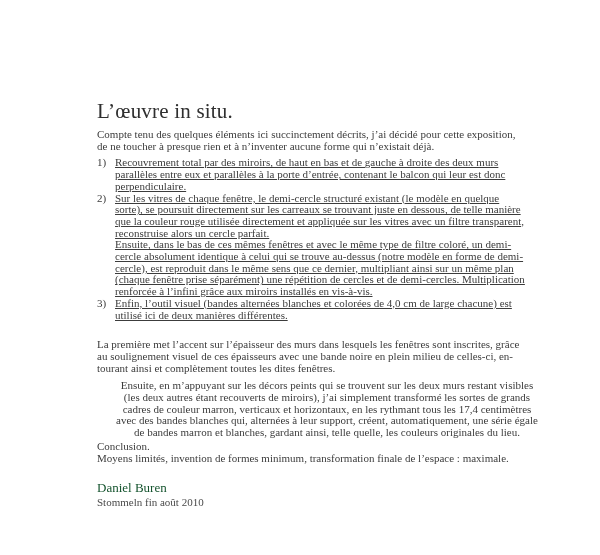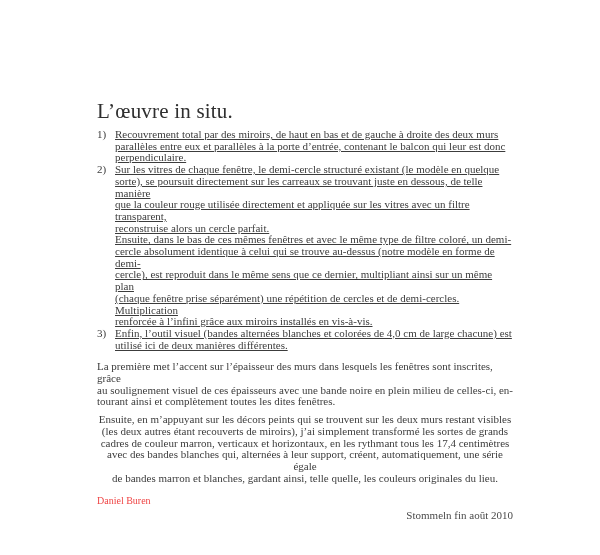--- a/index.html
+++ b/index.html
@@ -7,21 +7,21 @@
     width: 600px;
     height: 555px;
     background: #ffffff;
     font-family: "Liberation Serif", "DejaVu Serif", serif;
     overflow: hidden;
   }
   .page {
     width: 600px;
     height: 395px;
     background: #ffffff;
-    padding: 100px 87px 0 97px;
+    padding: 100px 43px 0 97px;
   }
   .doc-title {
     font-size: 21px;
     line-height: 23px;
     font-weight: 500;
     color: #2f2f2f;
     letter-spacing: 0.2px;
     margin: 0 0 6px 0;
   }
   .body-text {
@@ -34,45 +34,46 @@
   .num-list { }
   .list-row { display: flex; }
   .list-num {
     width: 18px;
     flex-shrink: 0;
     font-size: 11px;
     line-height: 11.7px;
     color: #3c3c3c;
   }
   .list-text { flex: 1; text-decoration: underline; }
-  .para-first { margin-top: 10px; }
+  .para-first { margin-top: 18px; }
   .para-second { margin-top: 6px; text-align: center; }
   .conclusion-block { margin-top: 2px; }
   .sig-name {
-    margin-top: 9px;
-    font-size: 10px;
+    margin-top: 16px;
+    font-size: 13px;
     line-height: 16px;
-    color: #ef4444;
+    color: #14532d;
     white-space: pre-line;
   }
   .sig-date {
     font-size: 11px;
     line-height: 12px;
     color: #4a4a4a;
     white-space: pre-line;
-    text-align: right;
   }
 </style>
 </head>
 <body>
 
 <div class="page">
 
   <h1 class="doc-title">L’œuvre in situ.</h1>
 
+  <p class="body-text intro">Compte tenu des quelques éléments ici succinctement décrits, j’ai décidé pour cette exposition,
+de ne toucher à presque rien et à n’inventer aucune forme qui n’existait déjà.</p>
 
   <div class="num-list">
 
     <div class="list-row">
       <span class="list-num">1)</span>
       <span class="body-text list-text">Recouvrement total par des miroirs, de haut en bas et de gauche à droite des deux murs
 parallèles entre eux et parallèles à la porte d’entrée, contenant le balcon qui leur est donc
 perpendiculaire.</span>
     </div>
 
@@ -100,18 +101,20 @@
   <p class="body-text para-first">La première met l’accent sur l’épaisseur des murs dans lesquels les fenêtres sont inscrites, grâce
 au soulignement visuel de ces épaisseurs avec une bande noire en plein milieu de celles-ci, en-
 tourant ainsi et complètement toutes les dites fenêtres.</p>
 
   <p class="body-text para-second">Ensuite, en m’appuyant sur les décors peints qui se trouvent sur les deux murs restant visibles
 (les deux autres étant recouverts de miroirs), j’ai simplement transformé les sortes de grands
 cadres de couleur marron, verticaux et horizontaux, en les rythmant tous les 17,4 centimètres
 avec des bandes blanches qui, alternées à leur support, créent, automatiquement, une série égale
 de bandes marron et blanches, gardant ainsi, telle quelle, les couleurs originales du lieu.</p>
 
+  <p class="body-text conclusion-block">Conclusion.
+Moyens limités, invention de formes minimum, transformation finale de l’espace : maximale.</p>
 
   <p class="sig-name">Daniel Buren</p>
 
   <p class="sig-date">Stommeln fin août 2010</p>
 
 </div>
 
 </body></html>

